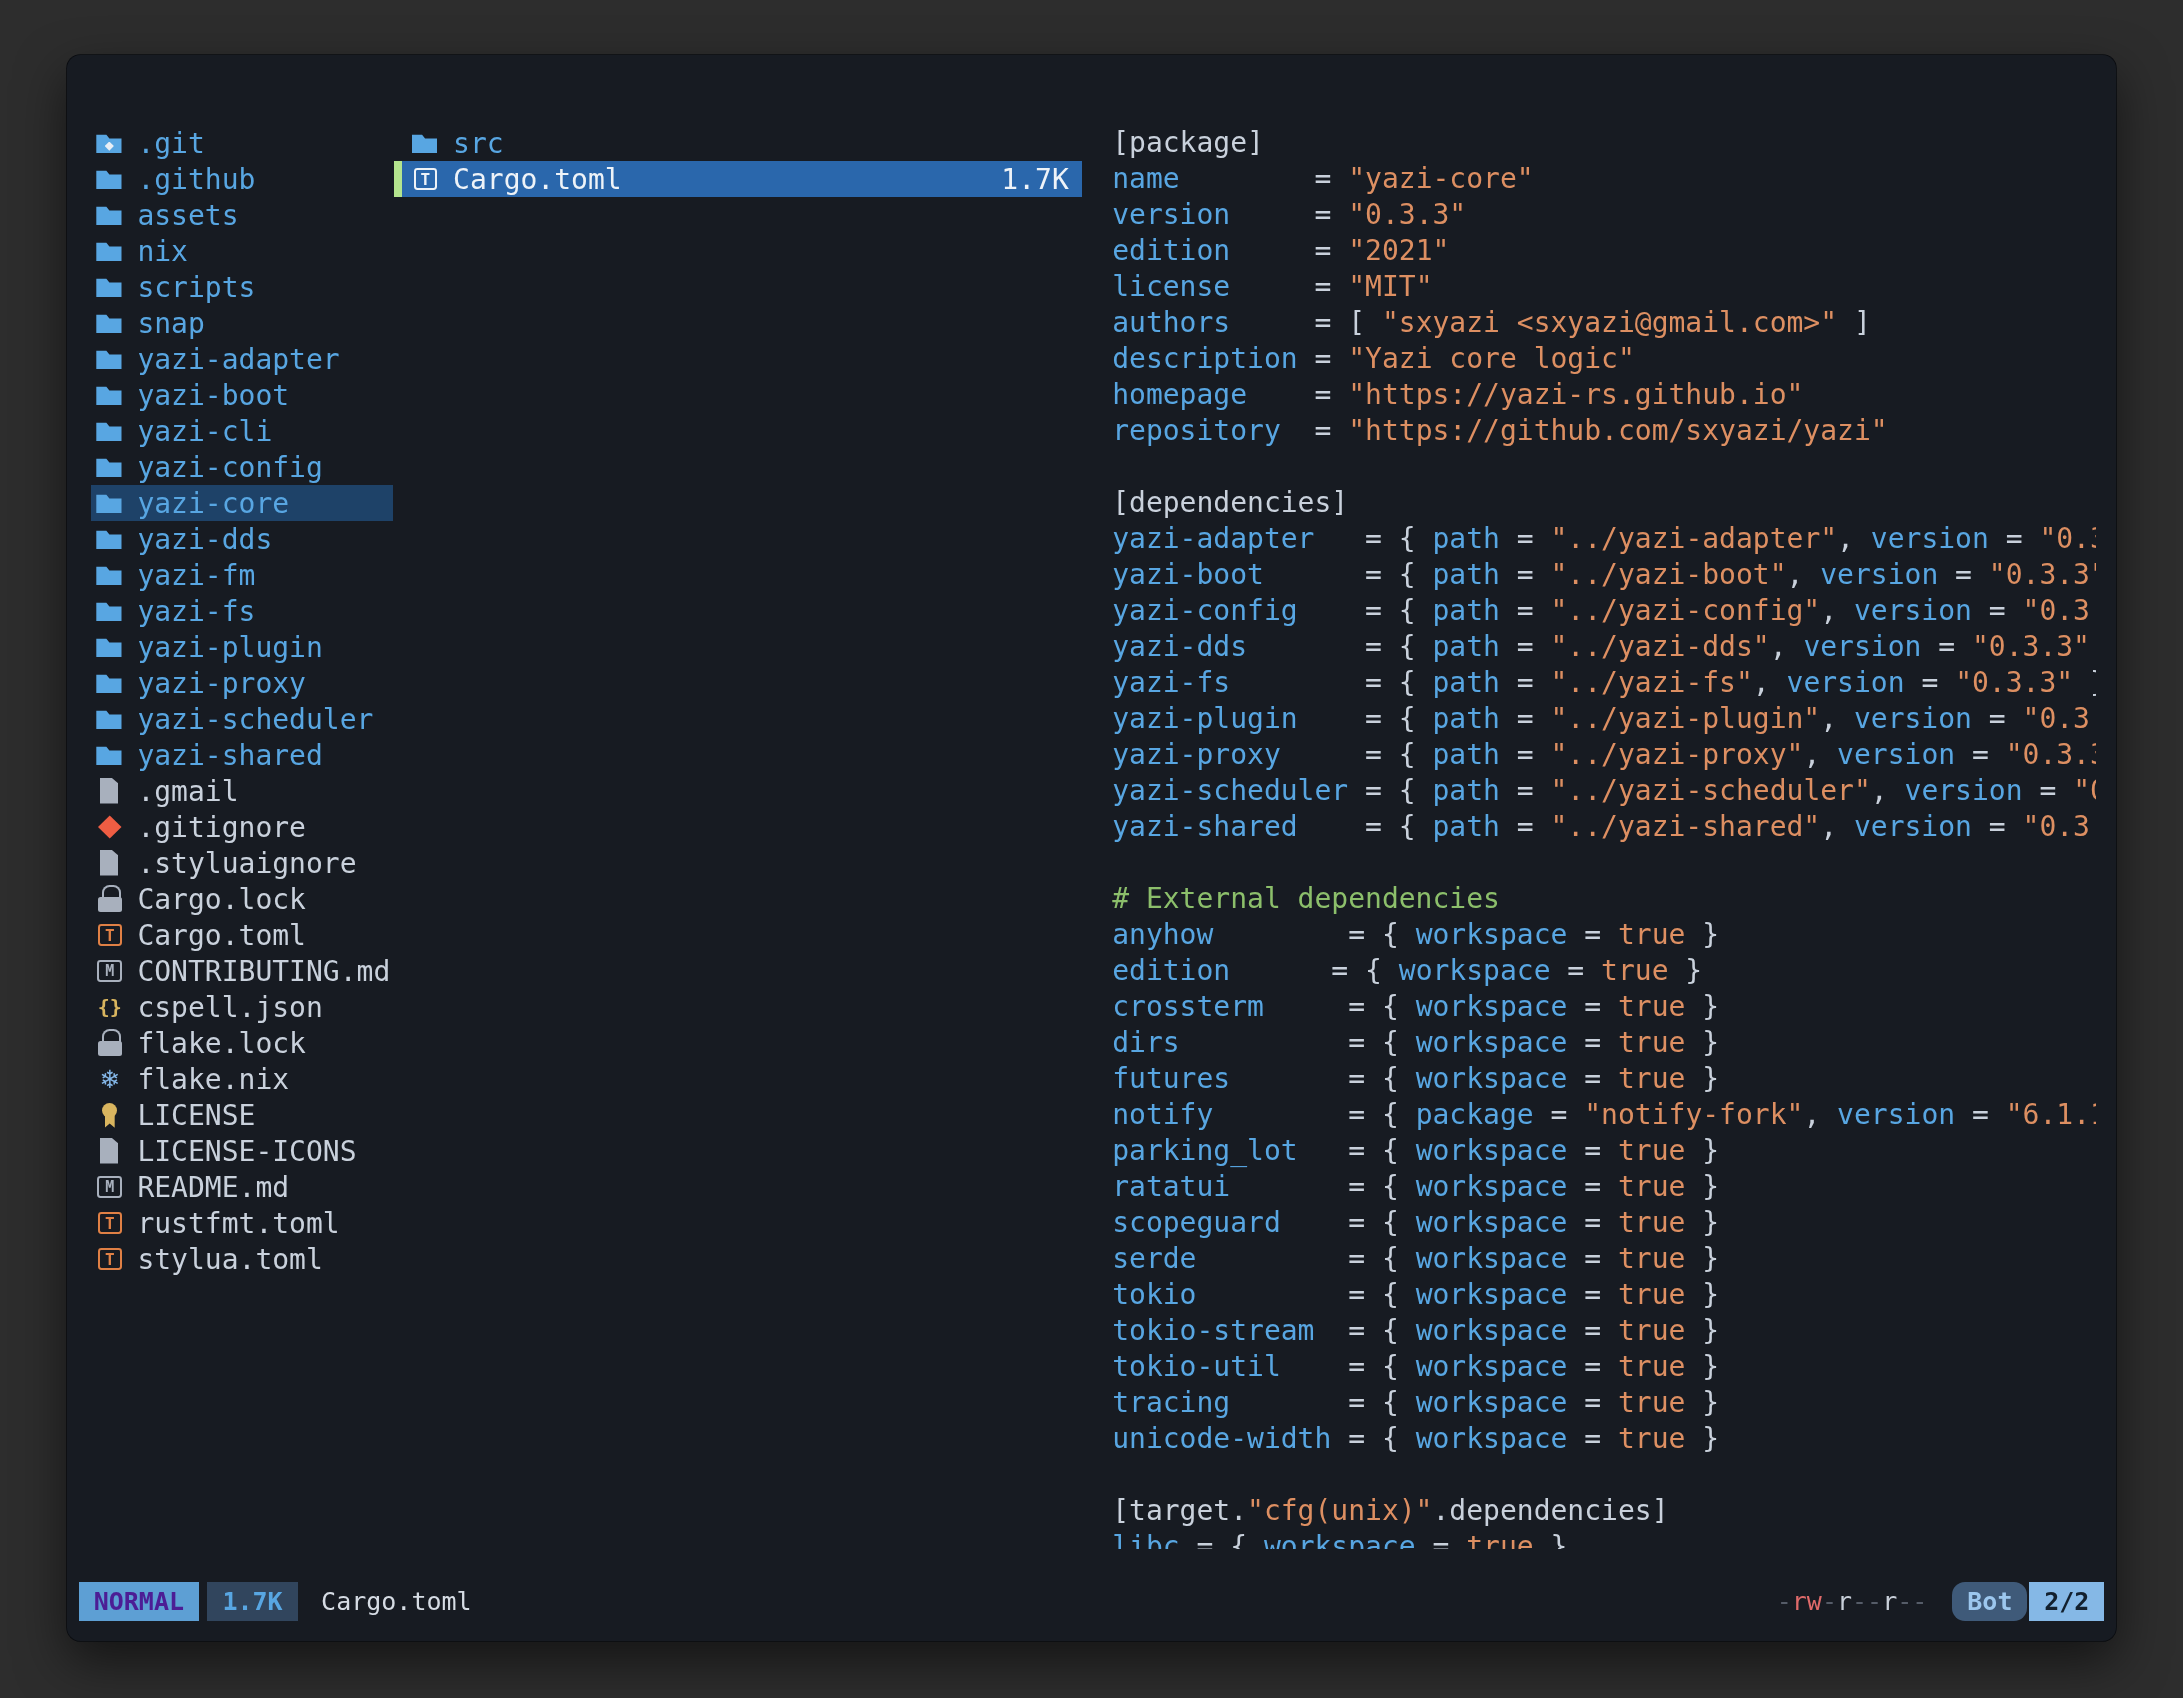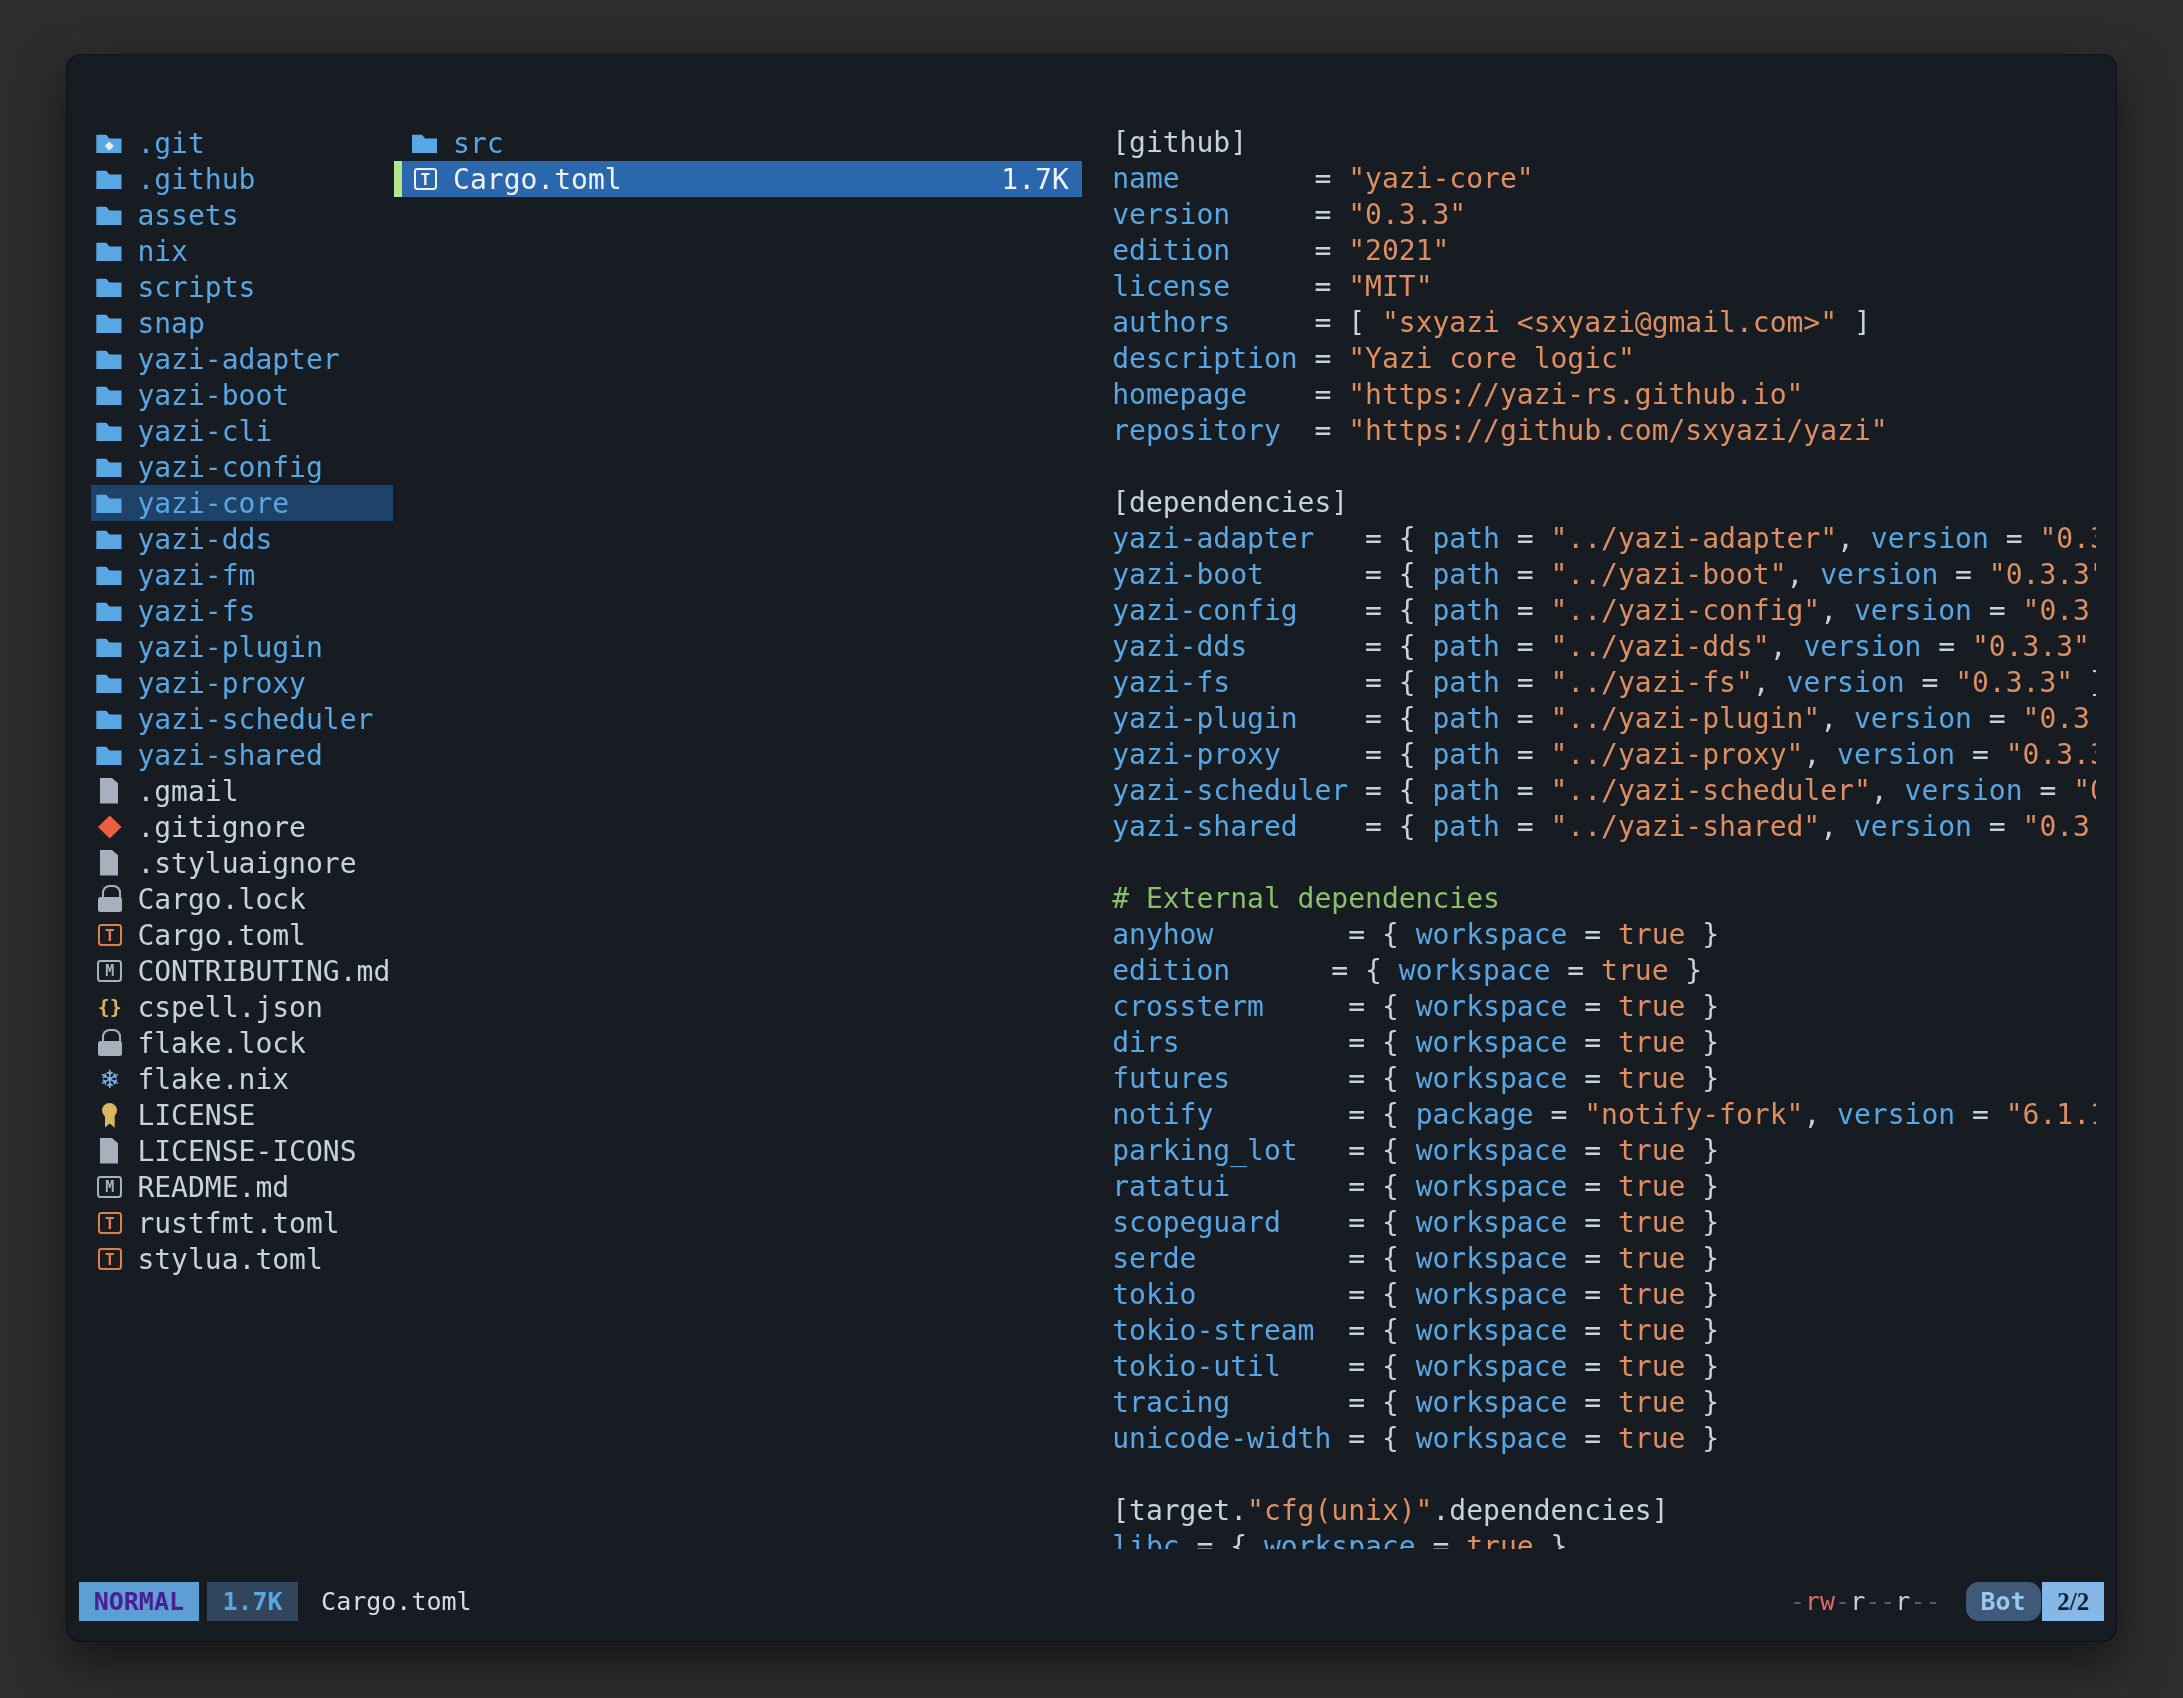--- a/index.html
+++ b/index.html
@@ -66,21 +66,21 @@
   .sb-left,.sb-right{display:flex;align-items:center;height:39px;}
   .chip{display:inline-flex;align-items:center;height:39px;padding:0 15px;font-weight:bold;}
   .chip.mode{background:var(--mode-bg,#5d9fd4);color:#4c1d95;}
   .chip.szchip{background:var(--chip-dark-bg,#31455d);color:var(--blue,#58a6e2);margin-left:8.4px;}
   .sb-file{margin-left:23.5px;color:#d6dce4;}
   .perms{margin-right:25px;white-space:pre;}
   .perm-dim{color:#555c68;}
   .perm-red{color:#de6a6a;}
   .perm-fg{color:#c8cfd9;}
   .chip.pos{background:var(--pos-bg,#3f5a79);color:#9cc7ee;border-radius:13px;}
-  .chip.counter{background:var(--counter-bg,#85b8e6);color:#12202e;margin-left:1.7px;font-family:Liberation Serif, serif;}
+  .chip.counter{background:var(--counter-bg,#85b8e6);color:#12202e;margin-left:1.7px;}
 </style>
 </head>
 <body>
 
 <div class="window">
   <div class="panes">
     <div class="pane left" id="pane-left">
         <div class="row dir"><span class="ic ic-git-folder"></span><span class="label">.git</span></div>
         <div class="row dir"><span class="ic ic-folder"></span><span class="label">.github</span></div>
         <div class="row dir"><span class="ic ic-folder"></span><span class="label">assets</span></div>
@@ -112,21 +112,21 @@
         <div class="row file"><span class="ic ic-file"></span><span class="label">LICENSE-ICONS</span></div>
         <div class="row file"><span class="ic ic-md">M</span><span class="label">README.md</span></div>
         <div class="row file"><span class="ic ic-toml">T</span><span class="label">rustfmt.toml</span></div>
         <div class="row file"><span class="ic ic-toml">T</span><span class="label">stylua.toml</span></div>
       </div>
     <div class="pane mid" id="pane-mid">
         <div class="row dir"><span class="ic ic-folder"></span><span class="label">src</span></div>
         <div class="row file selected"><span class="ic ic-toml">T</span><span class="label">Cargo.toml</span><span class="spacer"></span><span class="size">1.7K</span></div>
       </div>
     <div class="pane right" id="pane-right">
-        <div class="pline"><span class="seg-fg">[github]</span></div>
+        <div class="pline"><span class="seg-fg">[package]</span></div>
         <div class="pline"><span class="seg-key">name</span><span class="seg-fg">        = </span><span class="seg-str">"yazi-core"</span></div>
         <div class="pline"><span class="seg-key">version</span><span class="seg-fg">     = </span><span class="seg-str">"0.3.3"</span></div>
         <div class="pline"><span class="seg-key">edition</span><span class="seg-fg">     = </span><span class="seg-str">"2021"</span></div>
         <div class="pline"><span class="seg-key">license</span><span class="seg-fg">     = </span><span class="seg-str">"MIT"</span></div>
         <div class="pline"><span class="seg-key">authors</span><span class="seg-fg">     = </span><span class="seg-fg">[ </span><span class="seg-str">"sxyazi &lt;sxyazi@gmail.com&gt;"</span><span class="seg-fg"> ]</span></div>
         <div class="pline"><span class="seg-key">description</span><span class="seg-fg"> = </span><span class="seg-str">"Yazi core logic"</span></div>
         <div class="pline"><span class="seg-key">homepage</span><span class="seg-fg">    = </span><span class="seg-str">"https://yazi-rs.github.io"</span></div>
         <div class="pline"><span class="seg-key">repository</span><span class="seg-fg">  = </span><span class="seg-str">"https://github.com/sxyazi/yazi"</span></div>
         <div class="pline"></div>
         <div class="pline"><span class="seg-fg">[dependencies]</span></div>

